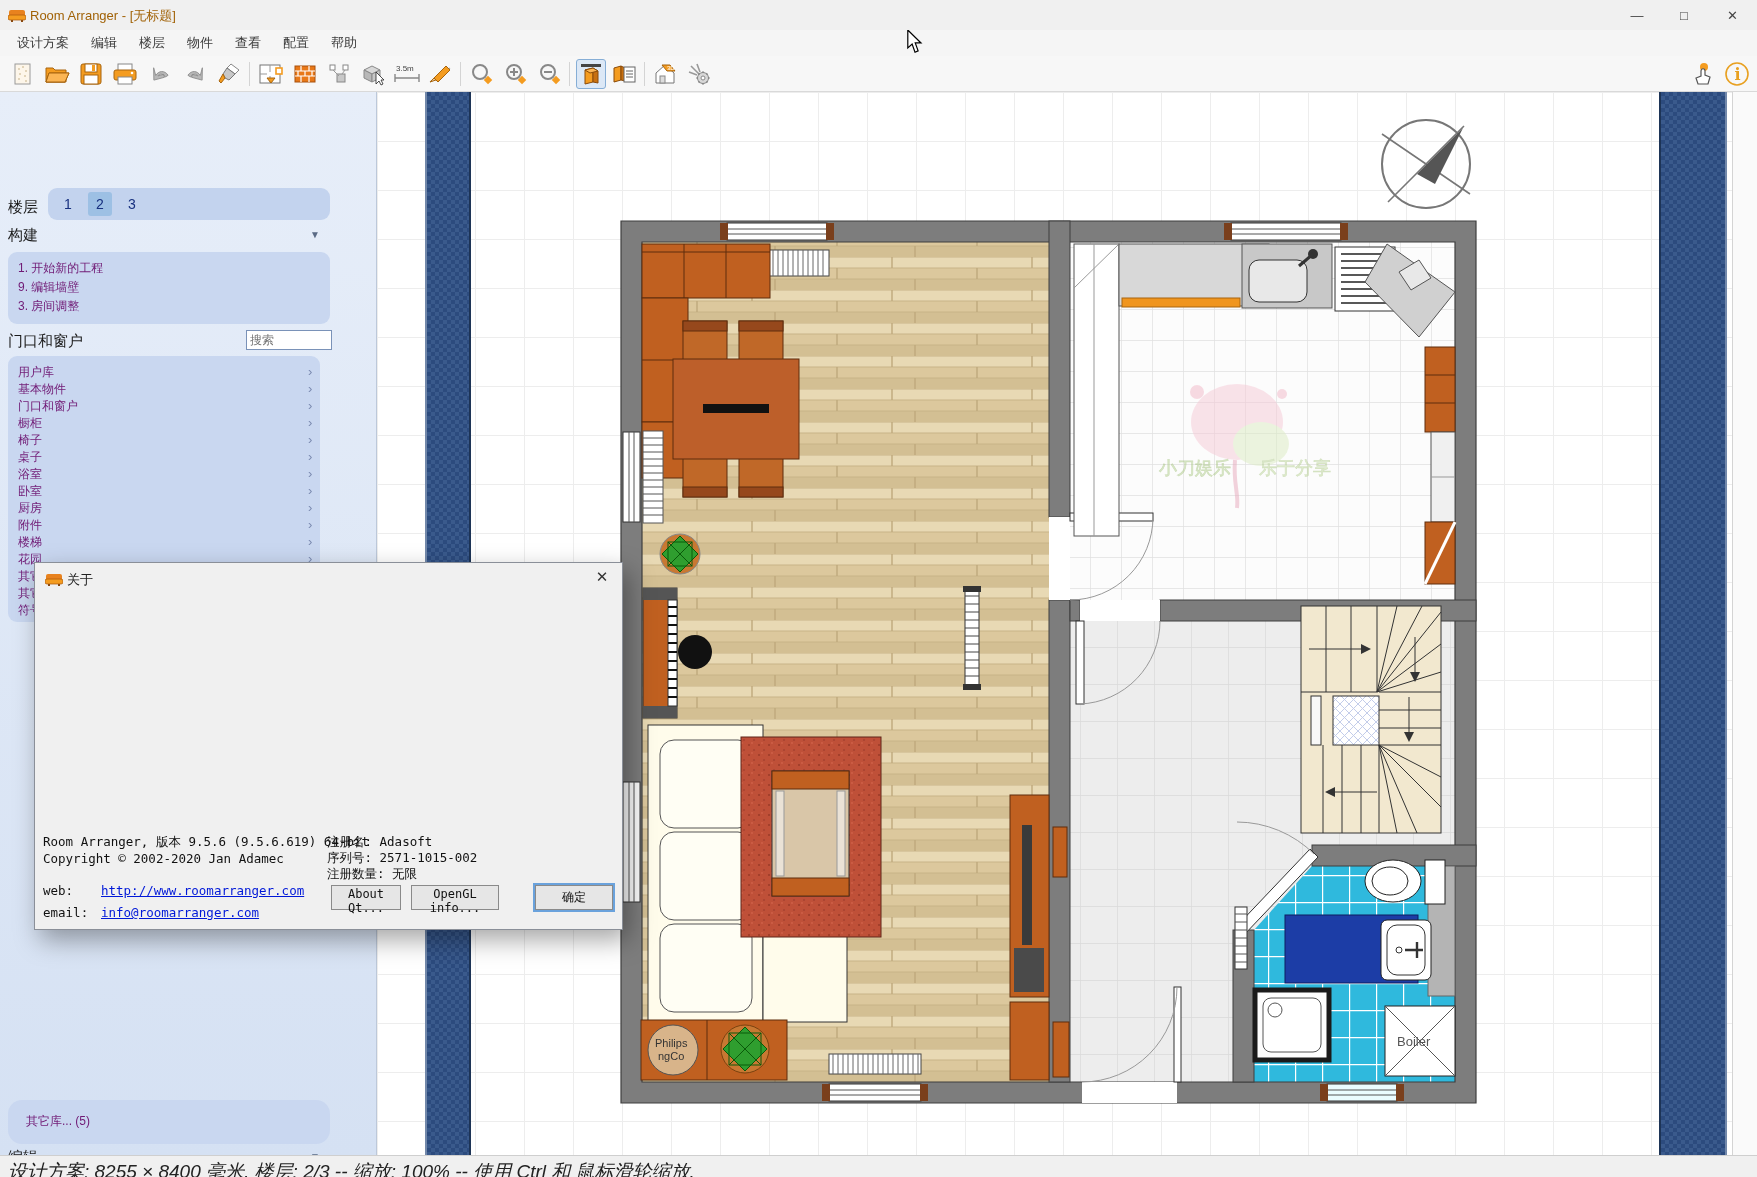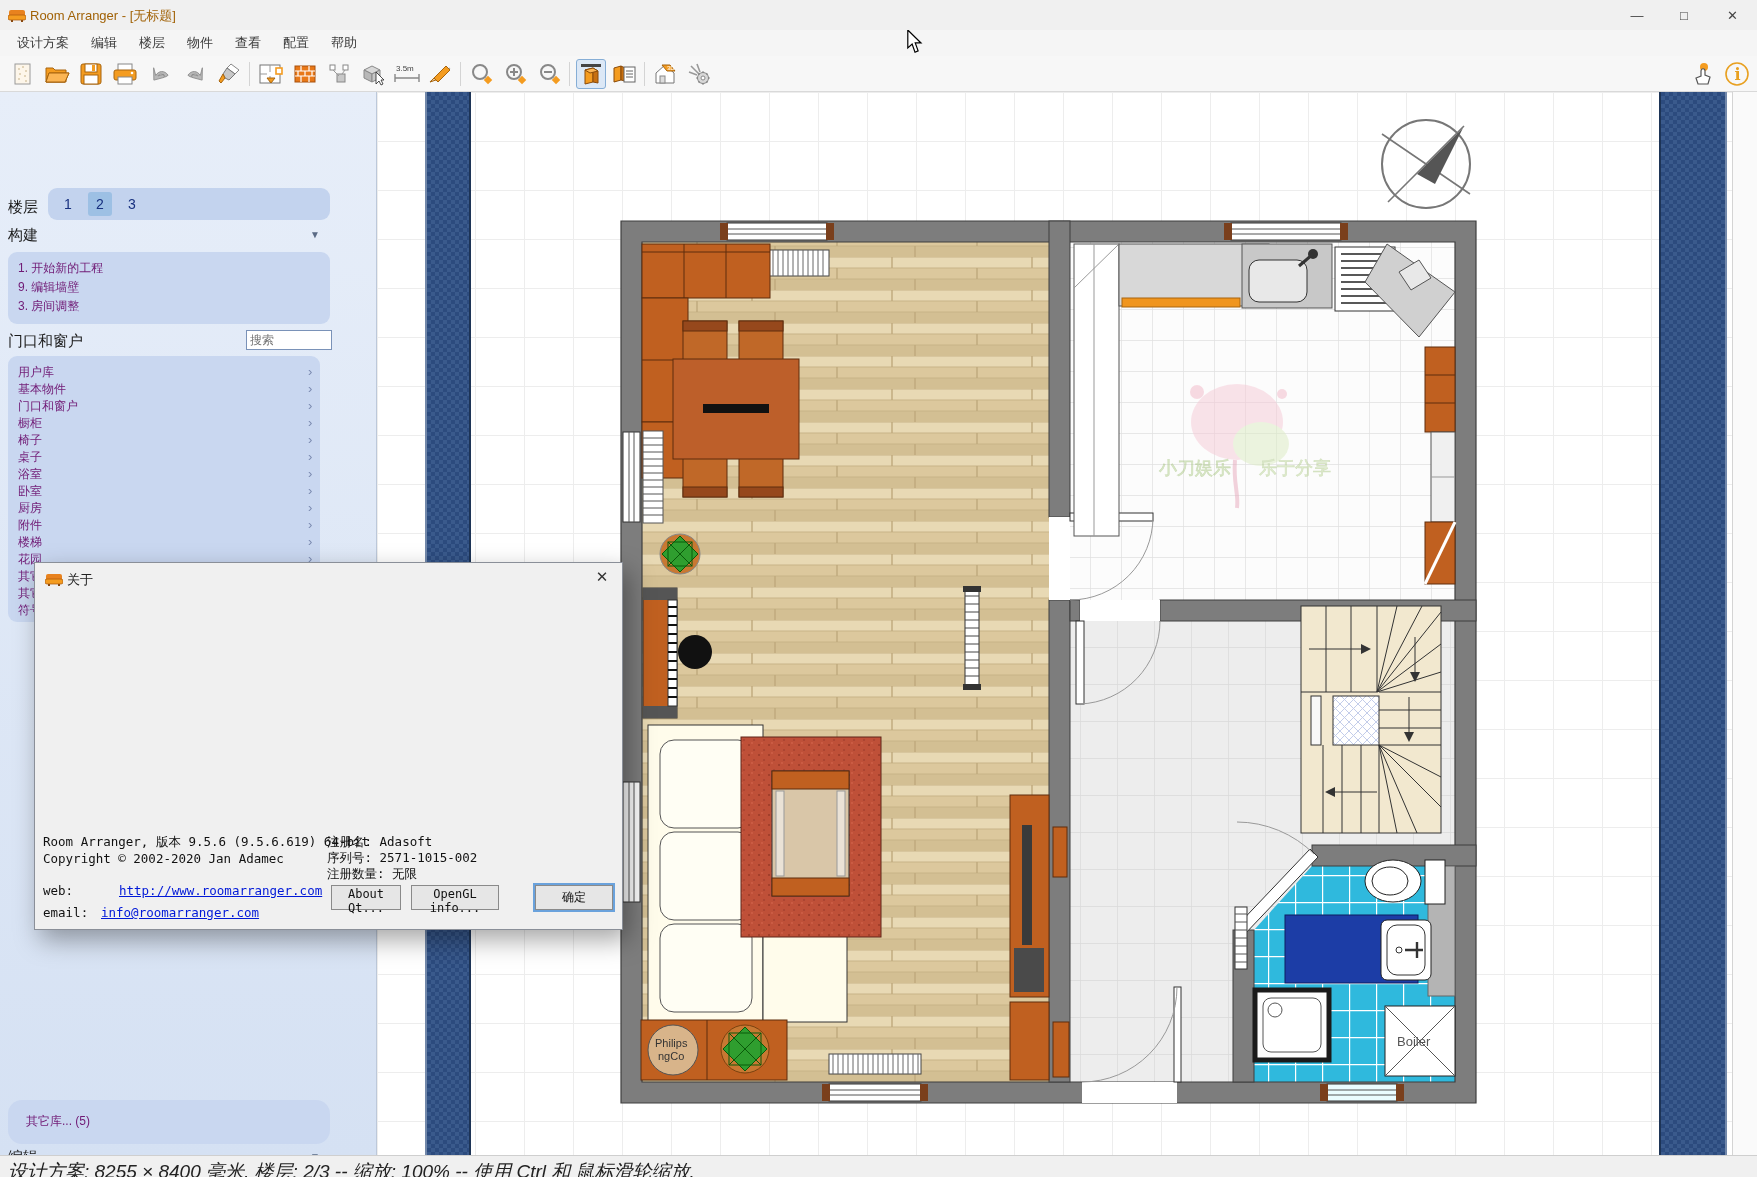--- a/index.html
+++ b/index.html
@@ -632,21 +632,21 @@
         <rect x="3" y="12" width="2" height="2" fill="#8a4a10"></rect>
         <rect x="13" y="12" width="2" height="2" fill="#8a4a10"></rect>
     </svg>
     <span id="dlg-title">关于</span>
     <div id="dlg-close">✕</div>
 
 
     <div class="dlg-info" style="left:8px;top:271px">Room Arranger, 版本 9.5.6 (9.5.6.619) 64-bit</div>
     <div class="dlg-info" style="left:8px;top:288px">Copyright © 2002-2020 Jan Adamec</div>
     <div class="dlg-info" style="left:8px;top:320px">web:</div>
-    <a class="dlg-link" style="left:84px;top:320px">http://www.roomarranger.com</a>
+    <a class="dlg-link" style="left:66px;top:320px">http://www.roomarranger.com</a>
     <div class="dlg-info" style="left:8px;top:342px">email:</div>
     <a class="dlg-link" style="left:66px;top:342px">info@roomarranger.com</a>
 
     <div class="dlg-info" style="left:292px;top:271px">注册名: Adasoft</div>
     <div class="dlg-info" style="left:292px;top:287px">序列号: 2571-1015-002</div>
     <div class="dlg-info" style="left:292px;top:303px">注册数量: 无限</div>
 
     <button class="dlg-btn" style="left:296px;width:70px">About Qt...</button>
     <button class="dlg-btn" style="left:376px;width:88px">OpenGL info...</button>
     <button class="dlg-btn" id="btn-ok" style="left:500px;width:78px">确定</button>

